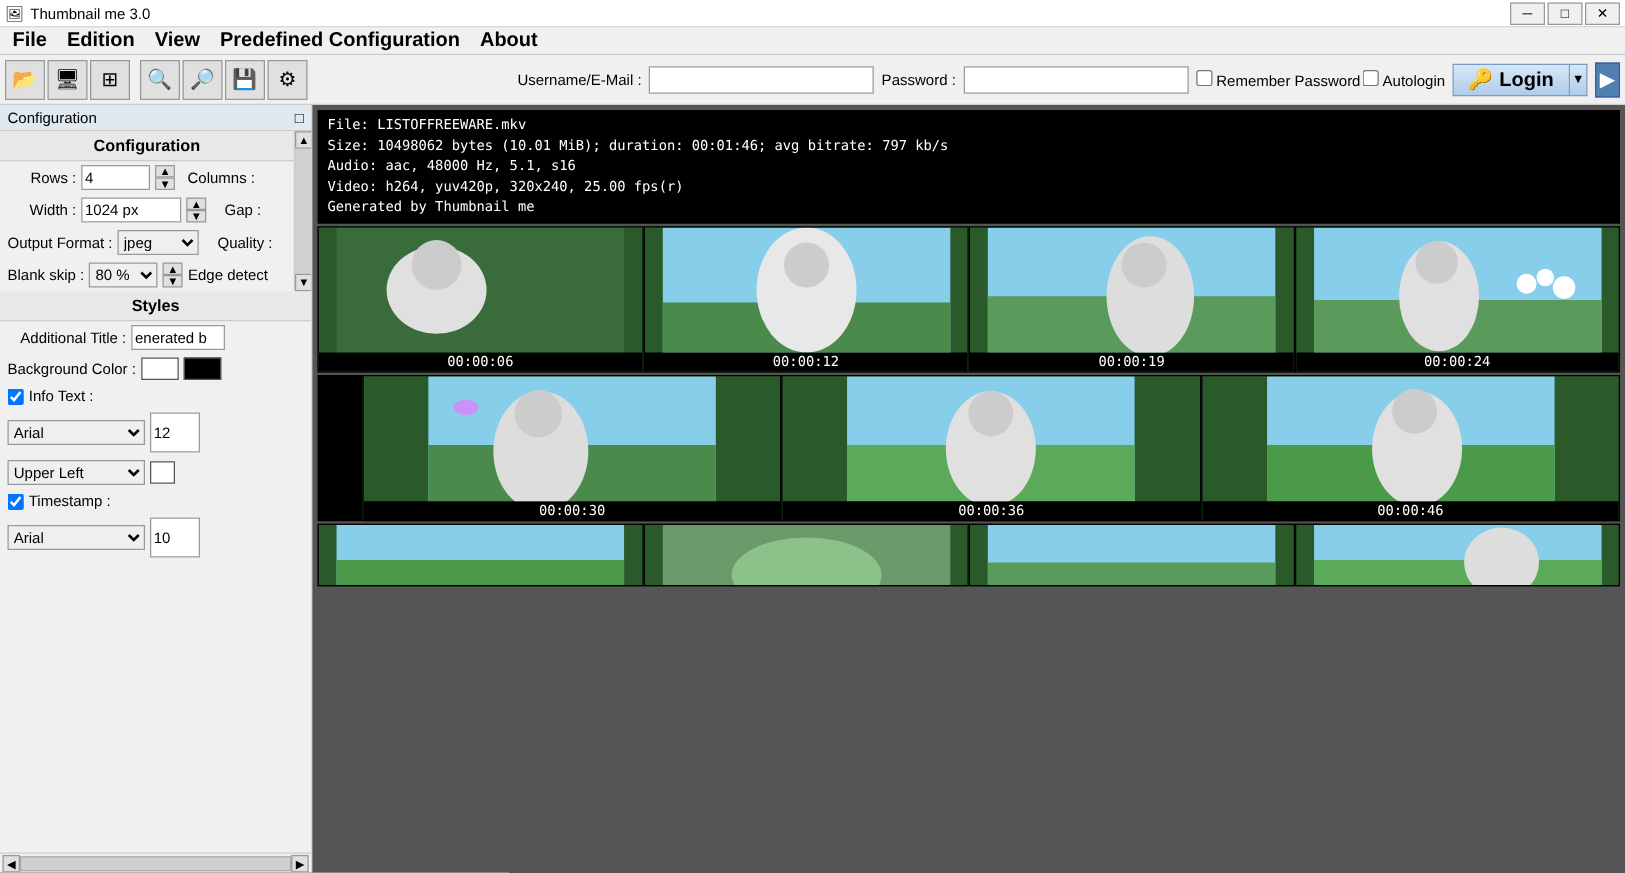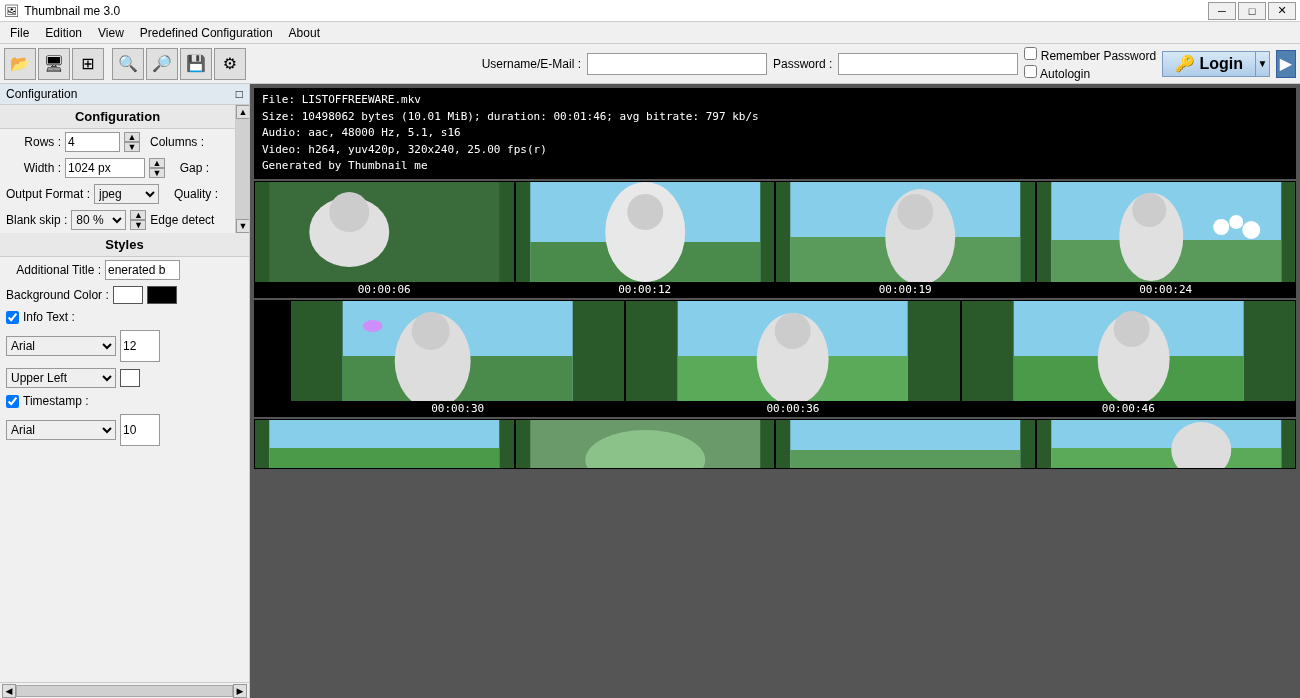--- a/index.html
+++ b/index.html
@@ -27,21 +27,22 @@
       height: 22px;
       background: #f0f0f0;
       display: flex;
       align-items: center;
       border-bottom: 1px solid #ccc;
       padding: 0 2px;
     }
     .menu-item {
       padding: 2px 8px;
       cursor: pointer;
-      font-size: 12px;
+      font-size: 16px;
+      font-weight: bold;
     }
 
     
     #toolbar {
       height: 40px;
       background: #f0f0f0;
       display: flex;
       align-items: center;
       padding: 2px 4px;
       border-bottom: 1px solid #ccc;
@@ -58,21 +59,21 @@
       align-items: center;
       gap: 6px;
       font-size: 12px;
     }
     .toolbar-right label { font-size: 12px; }
     .toolbar-right input[type=text] {
       height: 22px; border: 1px solid #999; padding: 0 4px; font-size: 12px;
     }
     #username-field { width: 180px; }
     #password-field { width: 180px; }
-    .remember-block { display: flex; flex-direction: column; font-size: 11px; gap: 2px; }
+    .remember-block { display: flex; flex-direction: row; font-size: 11px; gap: 2px; }
     .login-btn-wrap { display: flex; align-items: center; }
     #login-btn-main {
       background: linear-gradient(to bottom, #d6e8f8, #b0cce8);
       border: 1px solid #7a9cc0;
       height: 26px; padding: 0 12px; cursor: pointer; font-size: 16px; display: flex; align-items: center; gap: 4px; font-weight: bold;
     }
     #login-extend-btn {
       background: linear-gradient(to bottom, #d6e8f8, #b0cce8);
       border: 1px solid #7a9cc0;
       border-left: none;

